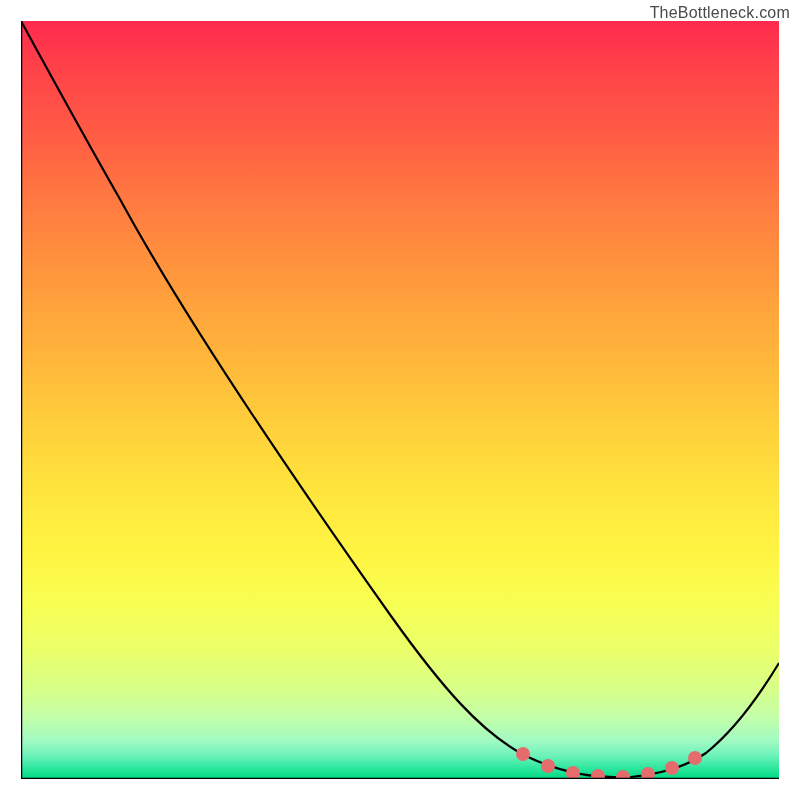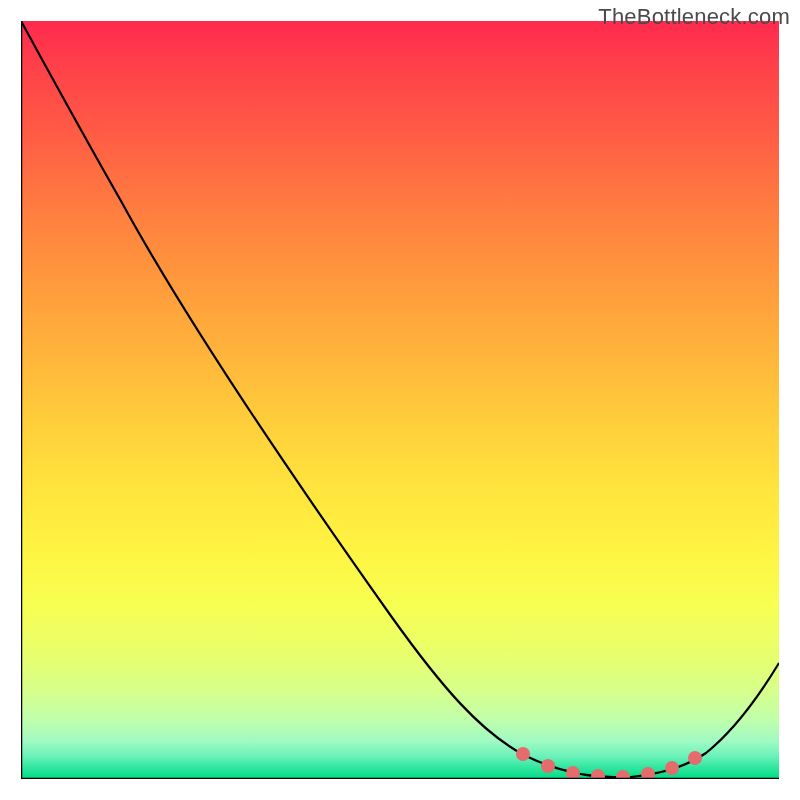--- a/index.html
+++ b/index.html
@@ -14,21 +14,21 @@
   .wrap {
     position: relative;
     width: 800px;
     height: 800px;
   }
   .watermark {
     position: absolute;
     top: 4px;
     right: 10px;
     color: #4a4a4a;
-    font-size: 22px;
+    font-size: 16px;
     font-weight: 500;
     letter-spacing: 0.2px;
     z-index: 5;
     text-align: center;
   }
   .plot-area {
     position: absolute;
     left: 21px;
     top: 21px;
     width: 758px;

